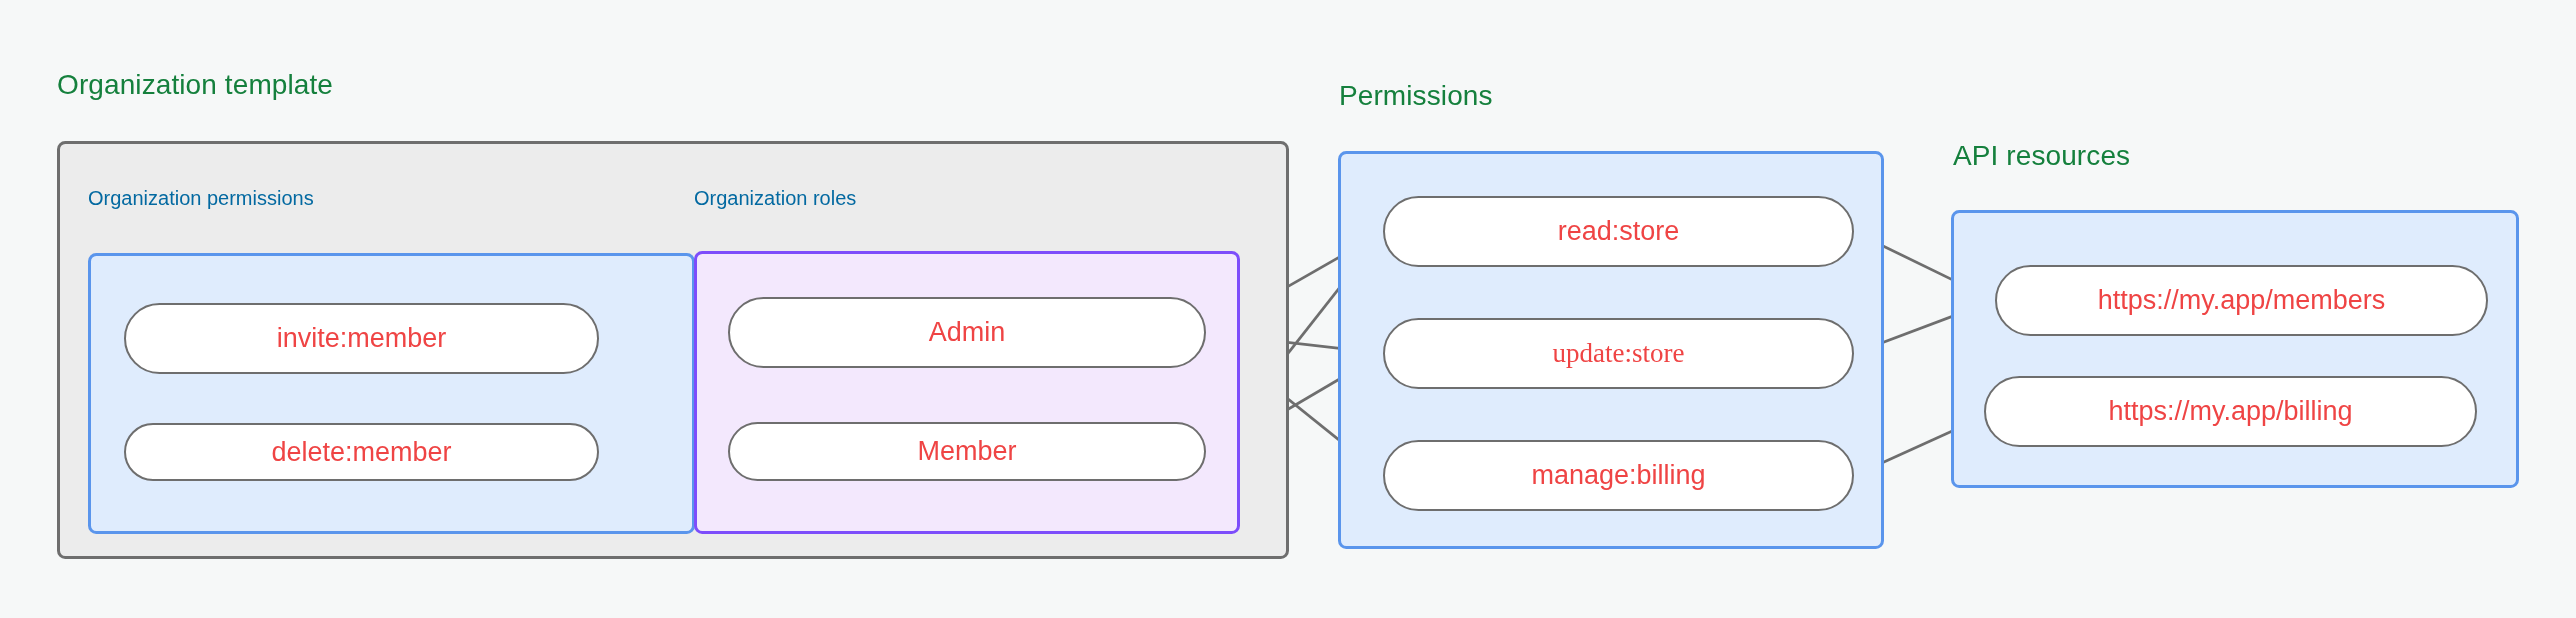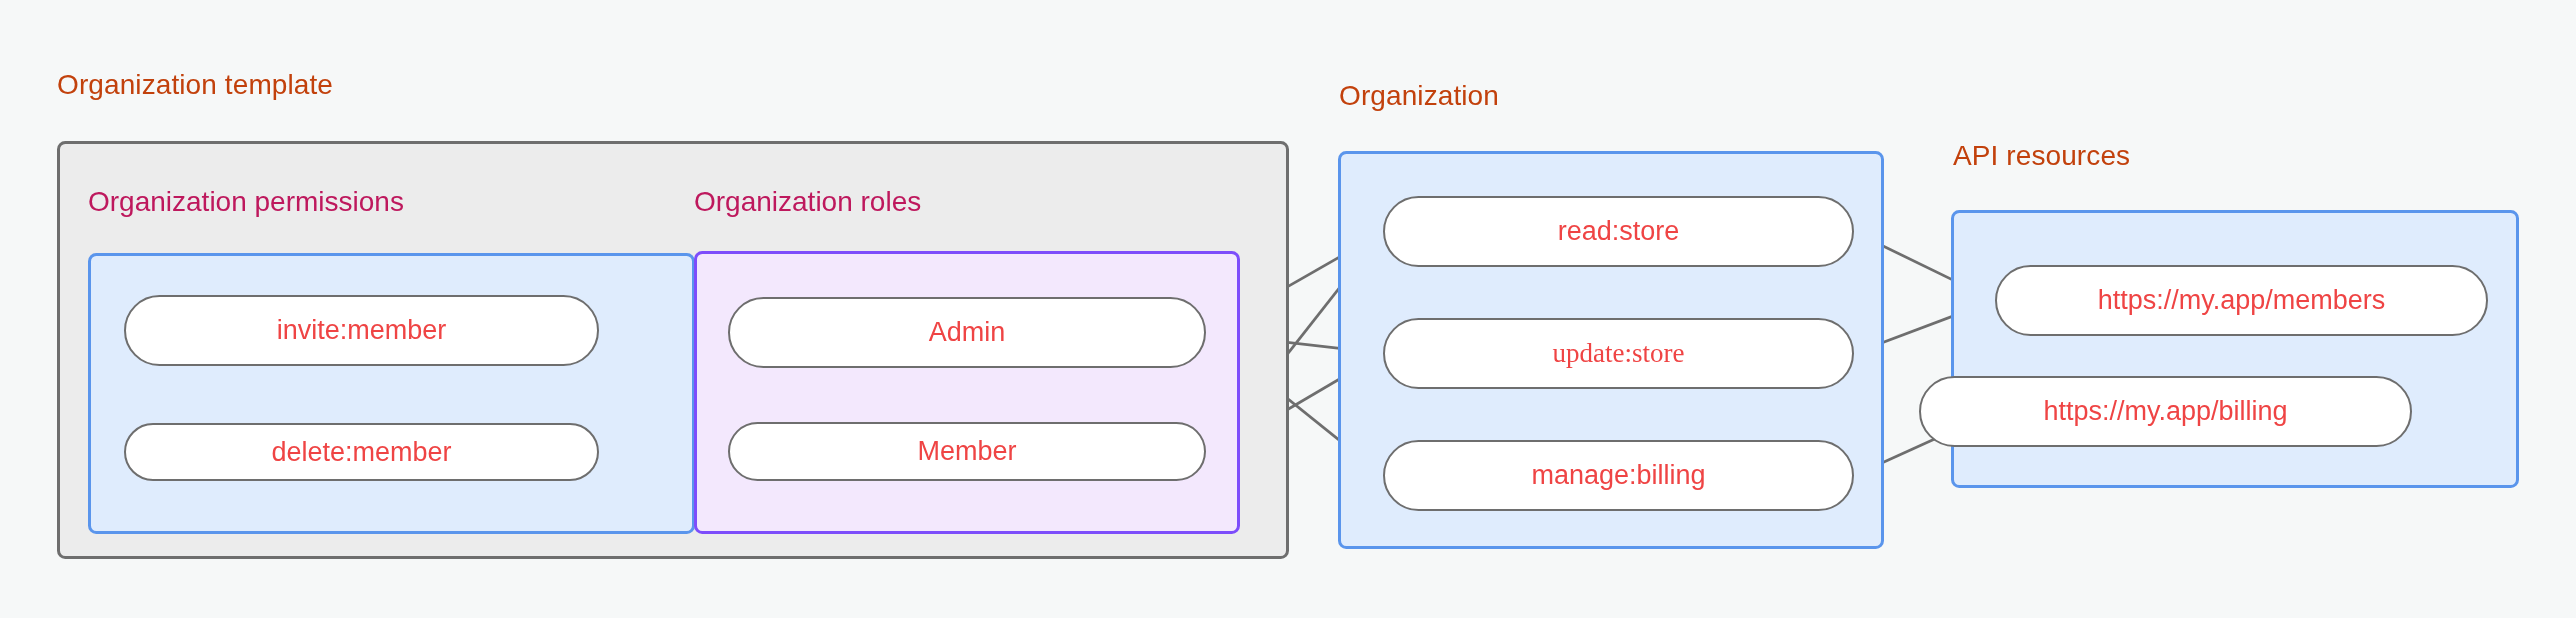--- a/index.html
+++ b/index.html
@@ -17,29 +17,29 @@
     height: 619px;
     background: #f6f8f8;
     overflow: hidden;
   }
 
   
   .grp-label {
     position: absolute;
     font-size: 28px;
     line-height: 1;
-    color: #c2410c;
+    color: #15803d;
     white-space: nowrap;
     letter-spacing: 0.1px;
   }
   .sub-label {
     position: absolute;
-    font-size: 28px;
+    font-size: 20px;
     line-height: 1;
-    color: #be185d;
+    color: #0369a1;
     white-space: nowrap;
     text-align: center;
   }
 
   
   .box {
     position: absolute;
     box-sizing: border-box;
     border-radius: 8.2px;
   }
@@ -119,34 +119,34 @@
   <div class="box box-outer" style="left:57px; top:141px; width:1232px; height:418px;"></div>
 
   <div class="sub-label" style="left:88px; top:188px;">Organization permissions</div>
 
   <div class="box box-blue" style="left:88px; top:253px; width:607px; height:281px;"></div>
 
   <div class="sub-label" style="left:694px; top:188px;">Organization roles</div>
 
   <div class="box box-purple" style="left:694px; top:251px; width:546px; height:283px;"></div>
 
-  <div class="grp-label" style="left:1339px; top:82px;">Organization</div>
+  <div class="grp-label" style="left:1339px; top:82px;">Permissions</div>
 
   <div class="box box-blue" style="left:1338px; top:151px; width:546px; height:398px;"></div>
 
   <div class="grp-label" style="left:1953px; top:142px;">API resources</div>
 
   <div class="box box-blue" style="left:1951px; top:210px; width:568px; height:278px;"></div>
 
   <div id="node-layer">
-      <div class="pill" style="left: 124px; top: 295px; width: 475px; height: 71px;">invite:member</div>
+      <div class="pill" style="left: 124px; top: 303px; width: 475px; height: 71px;">invite:member</div>
       <div class="pill" style="left: 124px; top: 423px; width: 475px; height: 58px;">delete:member</div>
       <div class="pill" style="left: 728px; top: 297px; width: 478px; height: 71px;">Admin</div>
       <div class="pill" style="left: 728px; top: 422px; width: 478px; height: 59px;">Member</div>
       <div class="pill" style="left: 1383px; top: 196px; width: 471px; height: 71px;">read:store</div>
       <div class="pill" style="left: 1383px; top: 318px; width: 471px; height: 71px; font-family: Liberation Serif, serif;">update:store</div>
       <div class="pill" style="left: 1383px; top: 440px; width: 471px; height: 71px;">manage:billing</div>
       <div class="pill" style="left: 1995px; top: 265px; width: 493px; height: 71px;">https://my.app/members</div>
-      <div class="pill" style="left: 1919px; top: 376px; width: 493px; height: 71px;">https://my.app/billing</div>
+      <div class="pill" style="left: 1984px; top: 376px; width: 493px; height: 71px;">https://my.app/billing</div>
     </div>
 
 </div>
 
 
 </body></html>

